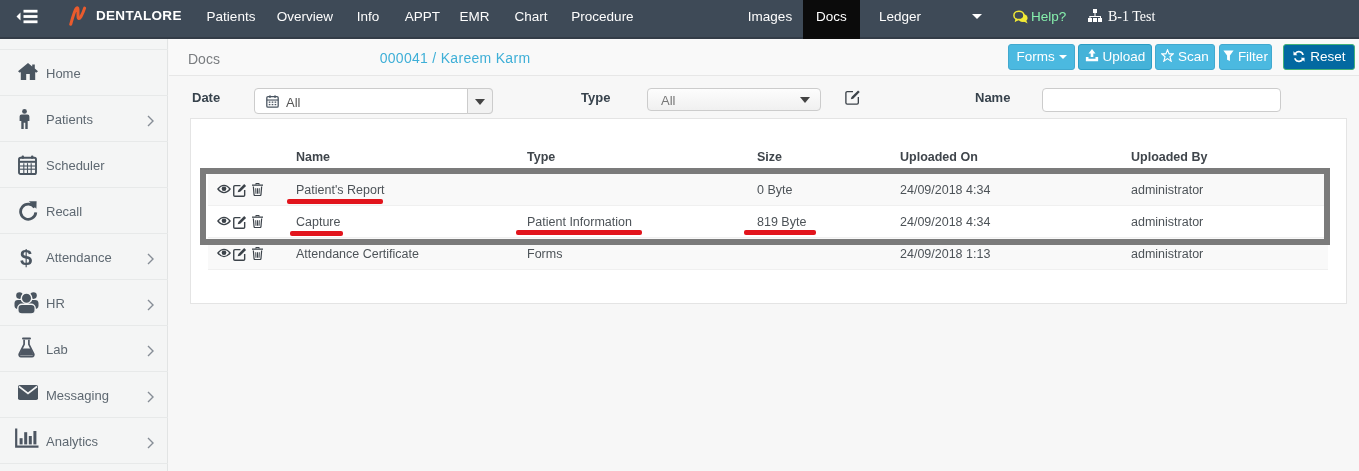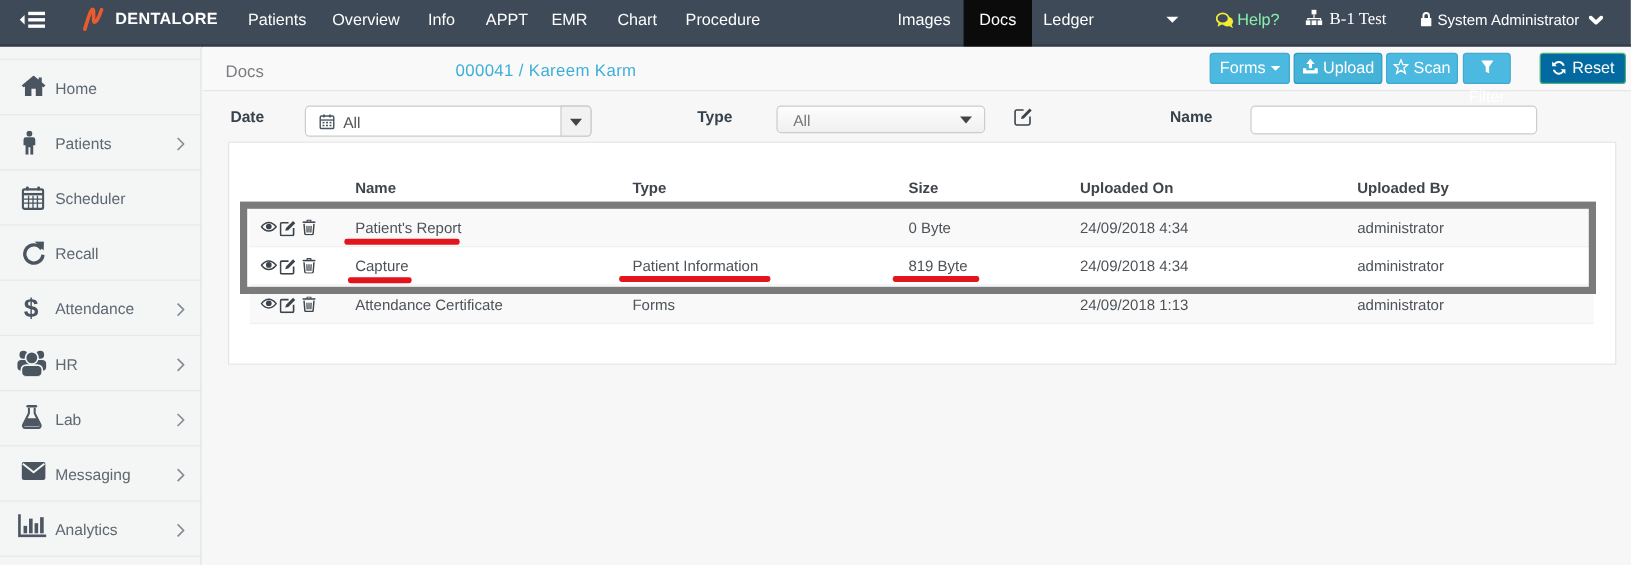--- a/index.html
+++ b/index.html
@@ -63,50 +63,41 @@
   <div id="logo-tx">DENTALORE</div>
   <div class="nitem" style="left:195px;width:72px;">Patients</div>
   <div class="nitem" style="left:267px;width:76px;">Overview</div>
   <div class="nitem" style="left:343px;width:50px;">Info</div>
   <div class="nitem" style="left:393px;width:59px;">APPT</div>
   <div class="nitem" style="left:452px;width:45px;">EMR</div>
   <div class="nitem" style="left:497px;width:68px;">Chart</div>
   <div class="nitem" style="left:565px;width:75px;">Procedure</div>
   <div class="nitem" style="left:737px;width:66px;">Images</div>
   <div id="docs-tab">Docs</div>
-  <div class="nitem" style="left:860px;width:61px;">Ledger</div>
+  <div class="nitem" style="left:860px;width:61px;text-align:right;">Ledger</div>
   <div class="ncaret" style="left:972px;"></div>
   <div id="help">
     <svg width="15" height="14" viewBox="0 0 15 14" style="vertical-align:-3px;">
       <ellipse cx="9.8" cy="8" rx="4.8" ry="4" fill="#f2ea35"></ellipse>
       <path d="M10.5 11.3 L14.6 13.6 L13.2 10.3 Z" fill="#f2ea35"></path>
       <ellipse cx="5.9" cy="5.4" rx="5" ry="4.2" fill="#3e4a57" stroke="#f2ea35" stroke-width="1.5"></ellipse>
       <path d="M2.6 8.3 L1.7 12.2 L6.2 9.7 Z" fill="#f2ea35"></path>
     </svg><span style="margin-left:3px;">Help?</span>
   </div>
   <div id="b1">
     <svg width="14" height="13" viewBox="0 0 14 13" style="vertical-align:-1px;">
       <rect x="5" y="0" width="4" height="4" fill="#fff"></rect>
       <rect x="6.5" y="4" width="1" height="3" fill="#fff"></rect>
       <rect x="1.5" y="7" width="11" height="1" fill="#fff"></rect>
       <rect x="1.5" y="7" width="1" height="2" fill="#fff"></rect>
       <rect x="12" y="7" width="1" height="2" fill="#fff"></rect>
       <rect x="0" y="9" width="4" height="4" fill="#fff"></rect>
       <rect x="5" y="9" width="4" height="4" fill="#fff"></rect>
       <rect x="10" y="9" width="4" height="4" fill="#fff"></rect>
     </svg><span style="margin-left:6px;">B-1 Test</span>
-  </div>
-  <div id="sysadm">
-    <svg width="9" height="12" viewBox="0 0 9 12" style="vertical-align:-1px;">
-      <rect x="0" y="5" width="9" height="7" rx="0.8" fill="#fff"></rect>
-      <path d="M2.2 5 V3.2 a2.3 2.3 0 0 1 4.6 0 V5" fill="none" stroke="#fff" stroke-width="1.6"></path>
-    </svg><span style="margin-left:5px;font-size:12.5px;">System Administrator</span>
-    <svg width="12" height="8" viewBox="0 0 12 8" style="margin-left:4px;vertical-align:0px;">
-      <path d="M1.6 1.6 L6 5.8 L10.4 1.6" fill="none" stroke="#fff" stroke-width="3.2" stroke-linecap="round" stroke-linejoin="round"></path>
-    </svg>
   </div>
 </div>
 
 <div id="sidebar"></div>
 <div id="sbtop"></div>
 <div id="sb-items">
     <div class="sitem" style="top:50px;">
       <span class="ic"><svg width="20" height="17" viewBox="0 0 20 17">
           <path d="M10 0 L14.2 3.4 L14.2 1.5 L16.8 1.5 L16.8 5.5 L20 8.2 L18.2 9.8 L17.2 9 L17.2 17 L11.8 17 L11.8 11 L8.2 11 L8.2 17 L2.8 17 L2.8 9 L1.8 9.8 L0 8.2 Z" fill="#4a5560"></path>
         </svg></span>
@@ -213,21 +204,21 @@
   <svg width="14" height="14" viewBox="0 0 16 16" style="vertical-align:-2px;">
       <path d="M8 0 L12 5 L9.5 5 L9.5 9 L6.5 9 L6.5 5 L4 5 Z" fill="#fff"></path>
       <path d="M1 9 L1 14 L15 14 L15 9 L12 9 L12 11 L4 11 L4 9 Z" fill="#fff"></path>
     </svg>
   Upload</div>
 <div class="btn btn-blue" style="left:1155px;width:60px;">
   <svg width="13" height="13" viewBox="0 0 16 16" style="vertical-align:-1px;">
       <path d="M8 1 L10 6 L15 6 L11 9.5 L12.5 15 L8 11.8 L3.5 15 L5 9.5 L1 6 L6 6 Z" fill="none" stroke="#fff" stroke-width="1.4"></path>
     </svg>
   Scan</div>
-<div class="btn btn-blue" style="left:1219px;width:40px;">
+<div class="btn btn-blue" style="left:1219px;width:53px;">
   <svg width="11" height="12" viewBox="0 0 14 15" style="vertical-align:-1px;">
       <path d="M0.5 0.5 L13.5 0.5 L8.8 7 L8.8 14 L5.2 12.2 L5.2 7 Z" fill="#fff"></path>
     </svg>
   Filter</div>
 <div class="btn" style="left:1283px;width:72px;background:#0369a1;border-color:#45b277;">
   <svg width="14" height="13" viewBox="0 0 16 16" style="vertical-align:-2px;">
       <path d="M14 6 A6.2 6.2 0 0 0 3 3.4 L1.2 1.6 L1.2 6.4 L6 6.4 L4.4 4.8 A4.3 4.3 0 0 1 12 6 Z" fill="#fff"></path>
       <path d="M2 10 A6.2 6.2 0 0 0 13 12.6 L14.8 14.4 L14.8 9.6 L10 9.6 L11.6 11.2 A4.3 4.3 0 0 1 4 10 Z" fill="#fff"></path>
     </svg>
   Reset</div>

